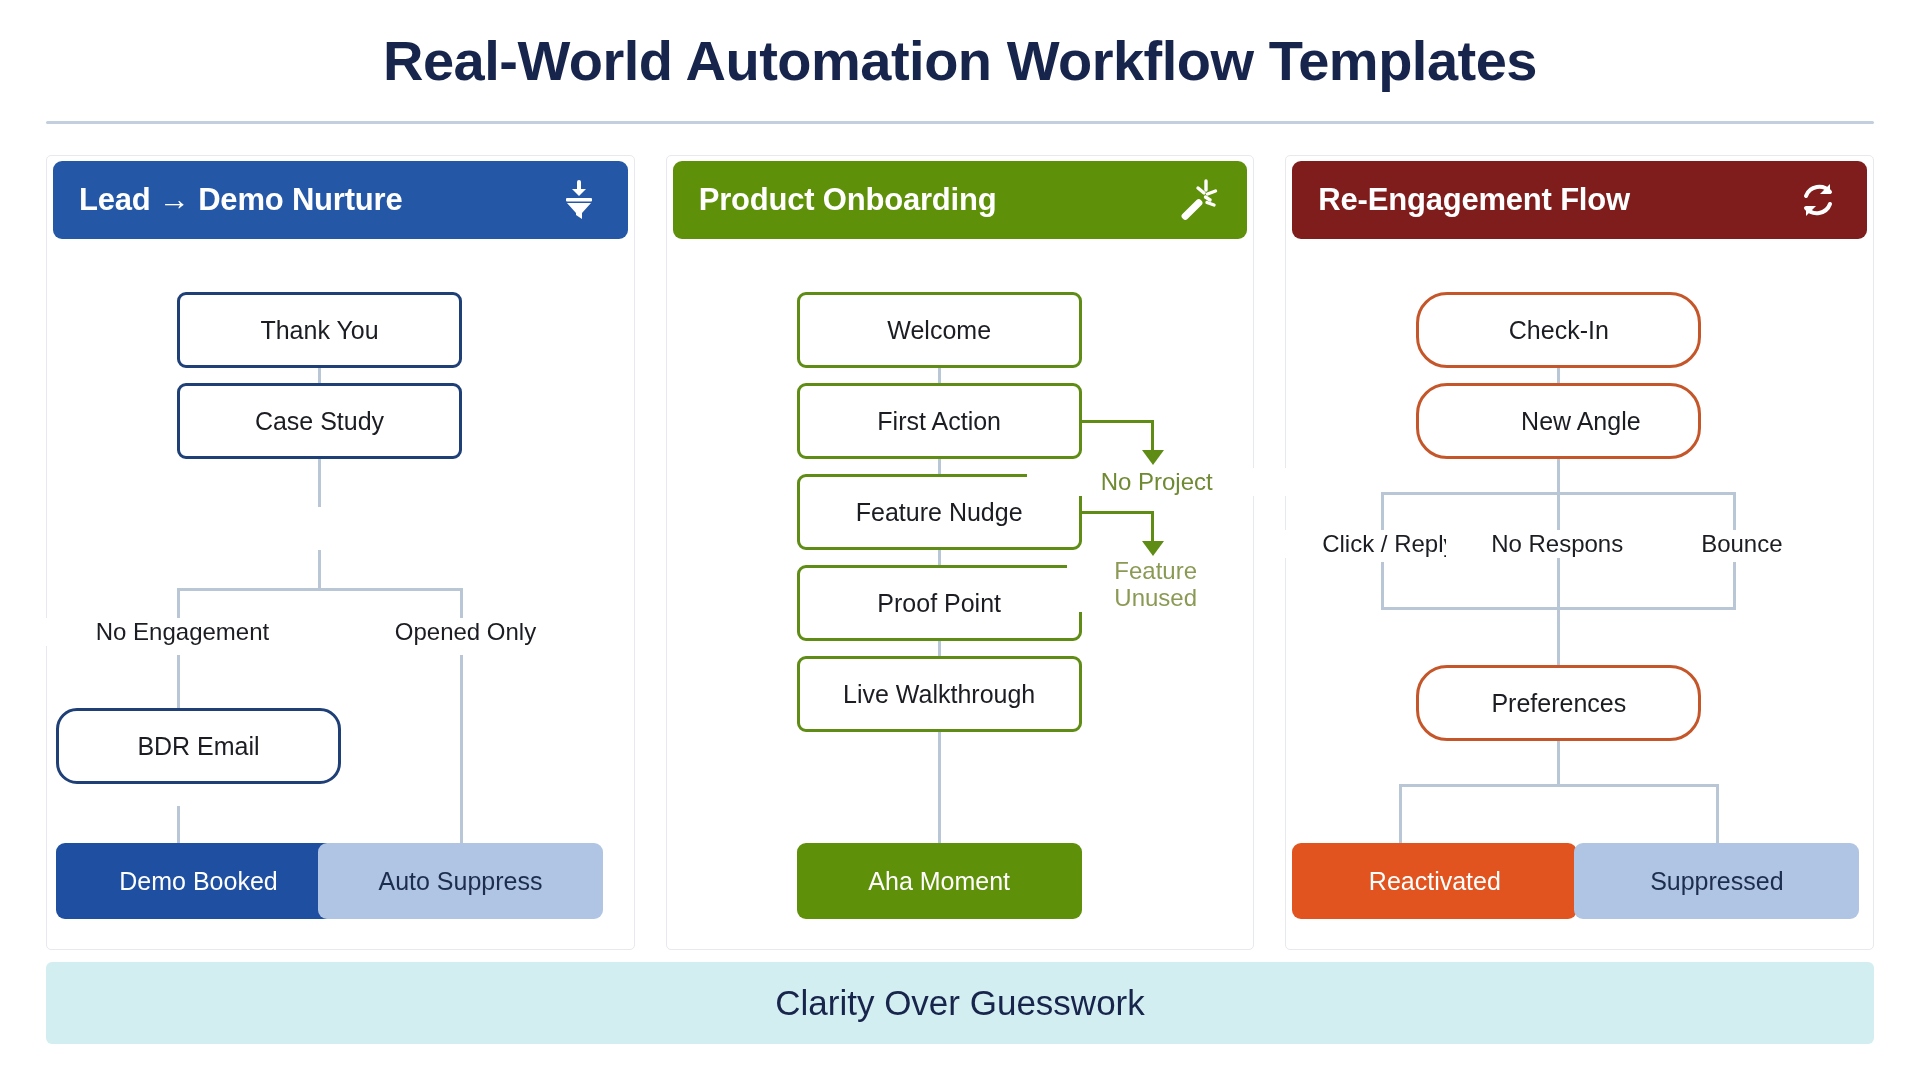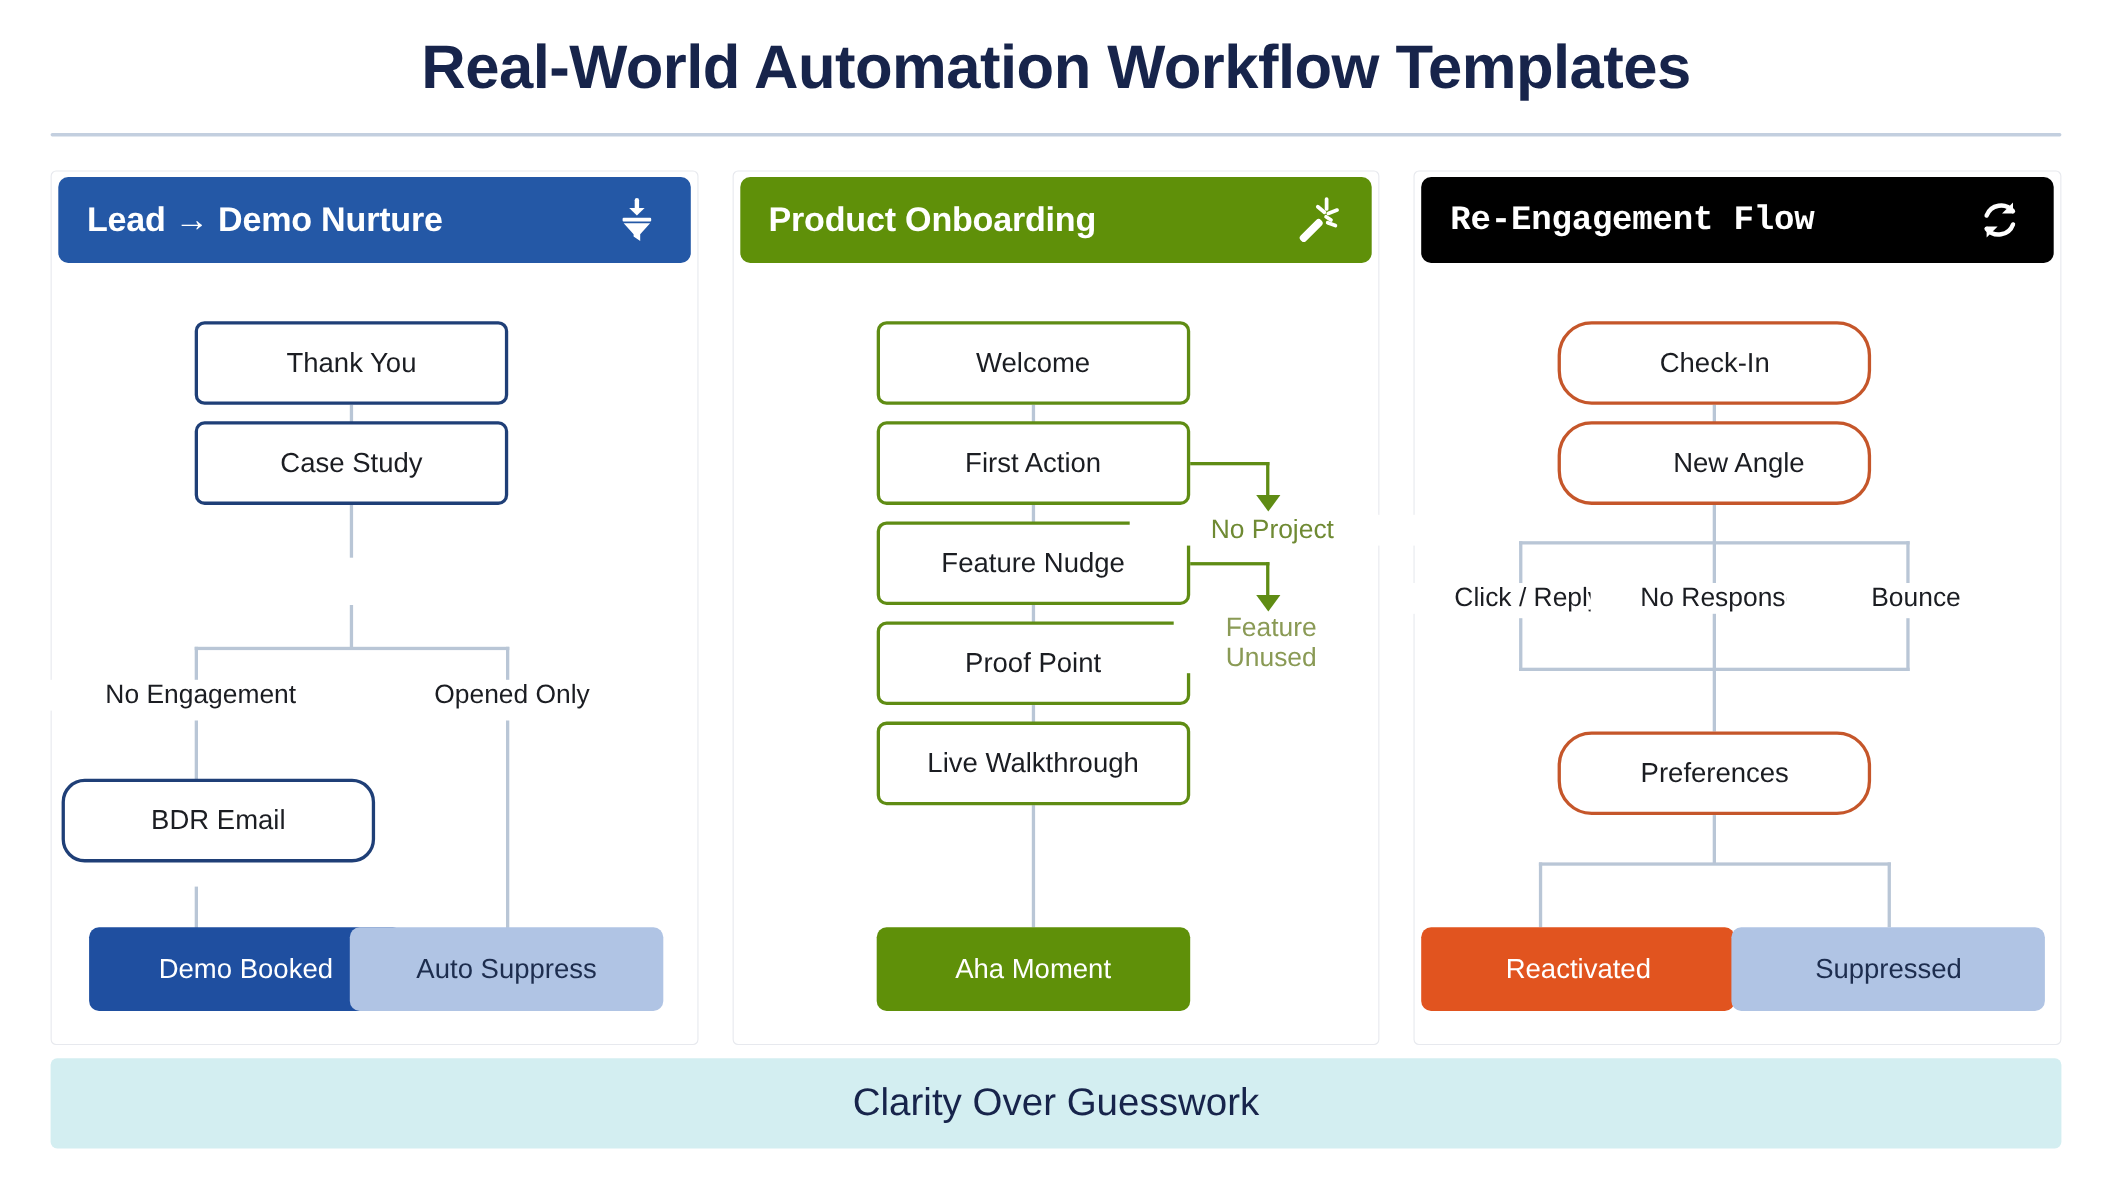--- a/index.html
+++ b/index.html
@@ -49,21 +49,21 @@
   .card-head .h-title{
     font-size:31px;font-weight:bold;letter-spacing:-0.2px;
     flex:1 1 auto;white-space:nowrap;
   }
   .card-head .h-icon{
     flex:0 0 auto;width:46px;height:46px;
     display:flex;align-items:center;justify-content:center;
   }
   .c1 .card-head{background:#2458a6;}
   .c2 .card-head{background:#5f9009;}
-  .c3 .card-head{background:#000000;font-family:Liberation Mono, monospace;}
+  .c3 .card-head{background:#7f1d1d;}
 
   .flow{
     position:absolute;left:0;right:0;top:84px;bottom:0;
   }
 
   
   .node{
     position:absolute;
     box-sizing:border-box;
     display:flex;align-items:center;justify-content:center;
@@ -154,21 +154,21 @@
 
         <div class="vline" style="left:413px;top:415px;height:195px;"></div>
 
         <div class="node out" style="left:130px;top:52px;width:285px;height:76px;">Thank You</div>
         <div class="node out" style="left:130px;top:143px;width:285px;height:76px;">Case Study</div>
 
         <div class="blabel" style="left:-12px;top:378px;width:285px;">No Engagement</div>
         <div class="blabel" style="left:271px;top:378px;width:285px;">Opened Only</div>
 
         <div class="node out" style="left:9px;top:468px;width:285px;height:76px;border-radius:21px;">BDR Email</div>
-        <div class="node solid" style="left:9px;top:603px;width:285px;height:76px;margin-left:25px;">Demo Booked</div>
+        <div class="node solid" style="left:9px;top:603px;width:285px;height:76px;">Demo Booked</div>
         <div class="node muted" style="left:271px;top:603px;width:285px;height:76px;">Auto Suppress</div>
       </div>
     </div>
 
     <div class="card c2">
       <div class="card-head">
         <div class="h-title">Product Onboarding</div>
         <div class="h-icon">
           <svg width="44" height="44" viewBox="0 0 44 44">
             <rect x="3" y="28" width="26" height="7" rx="3" fill="#fff" transform="rotate(-45 16 31.5)"></rect>

